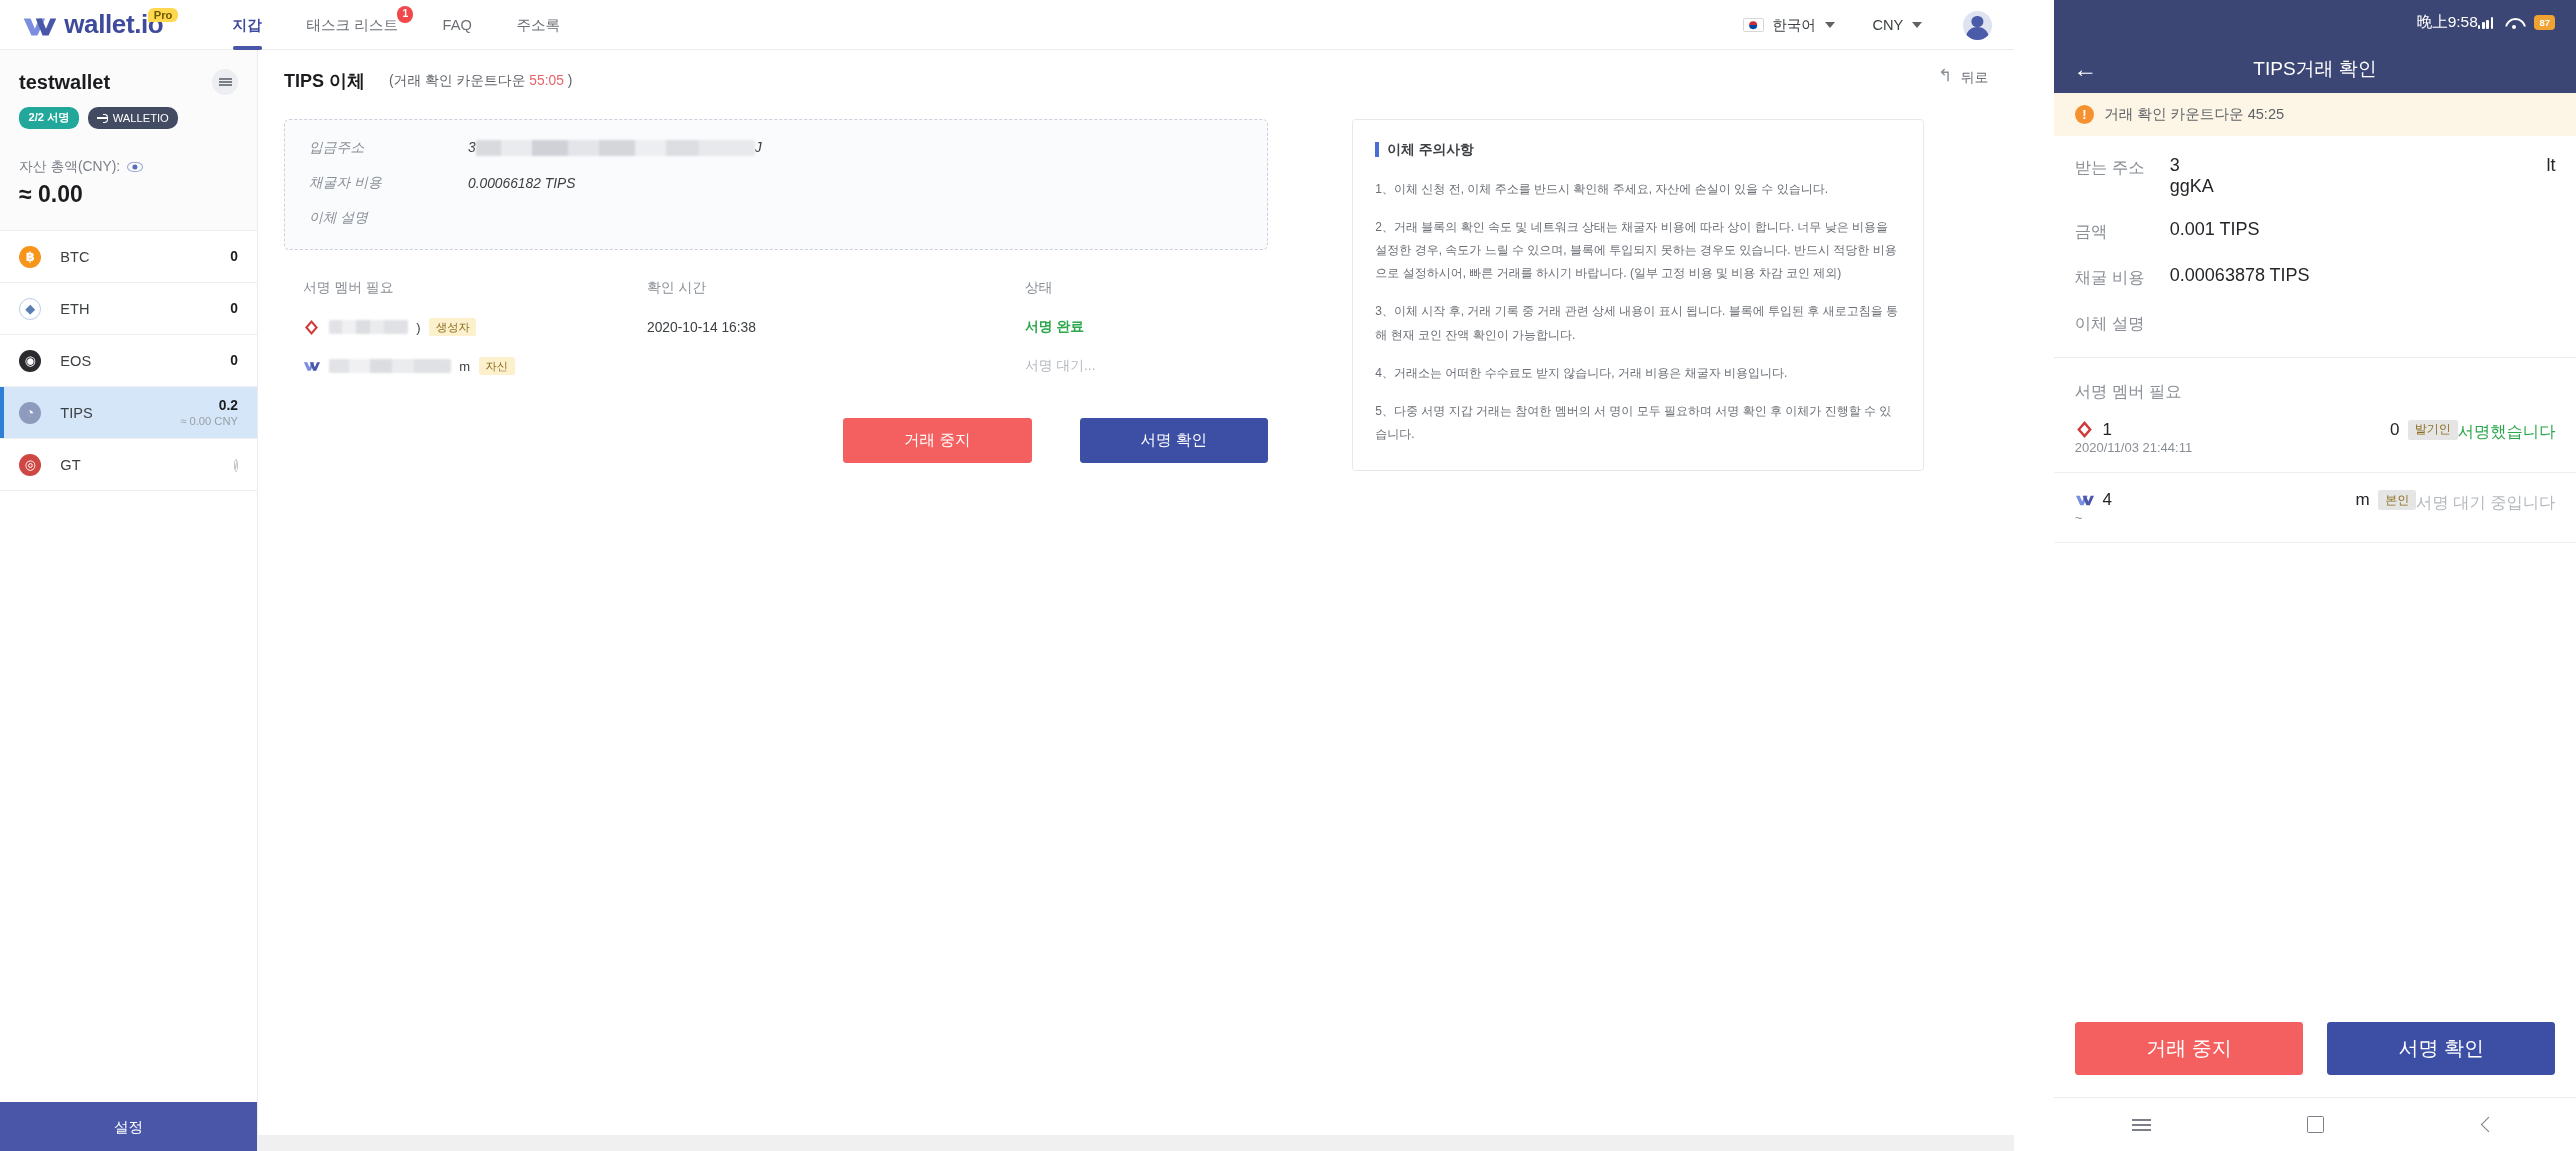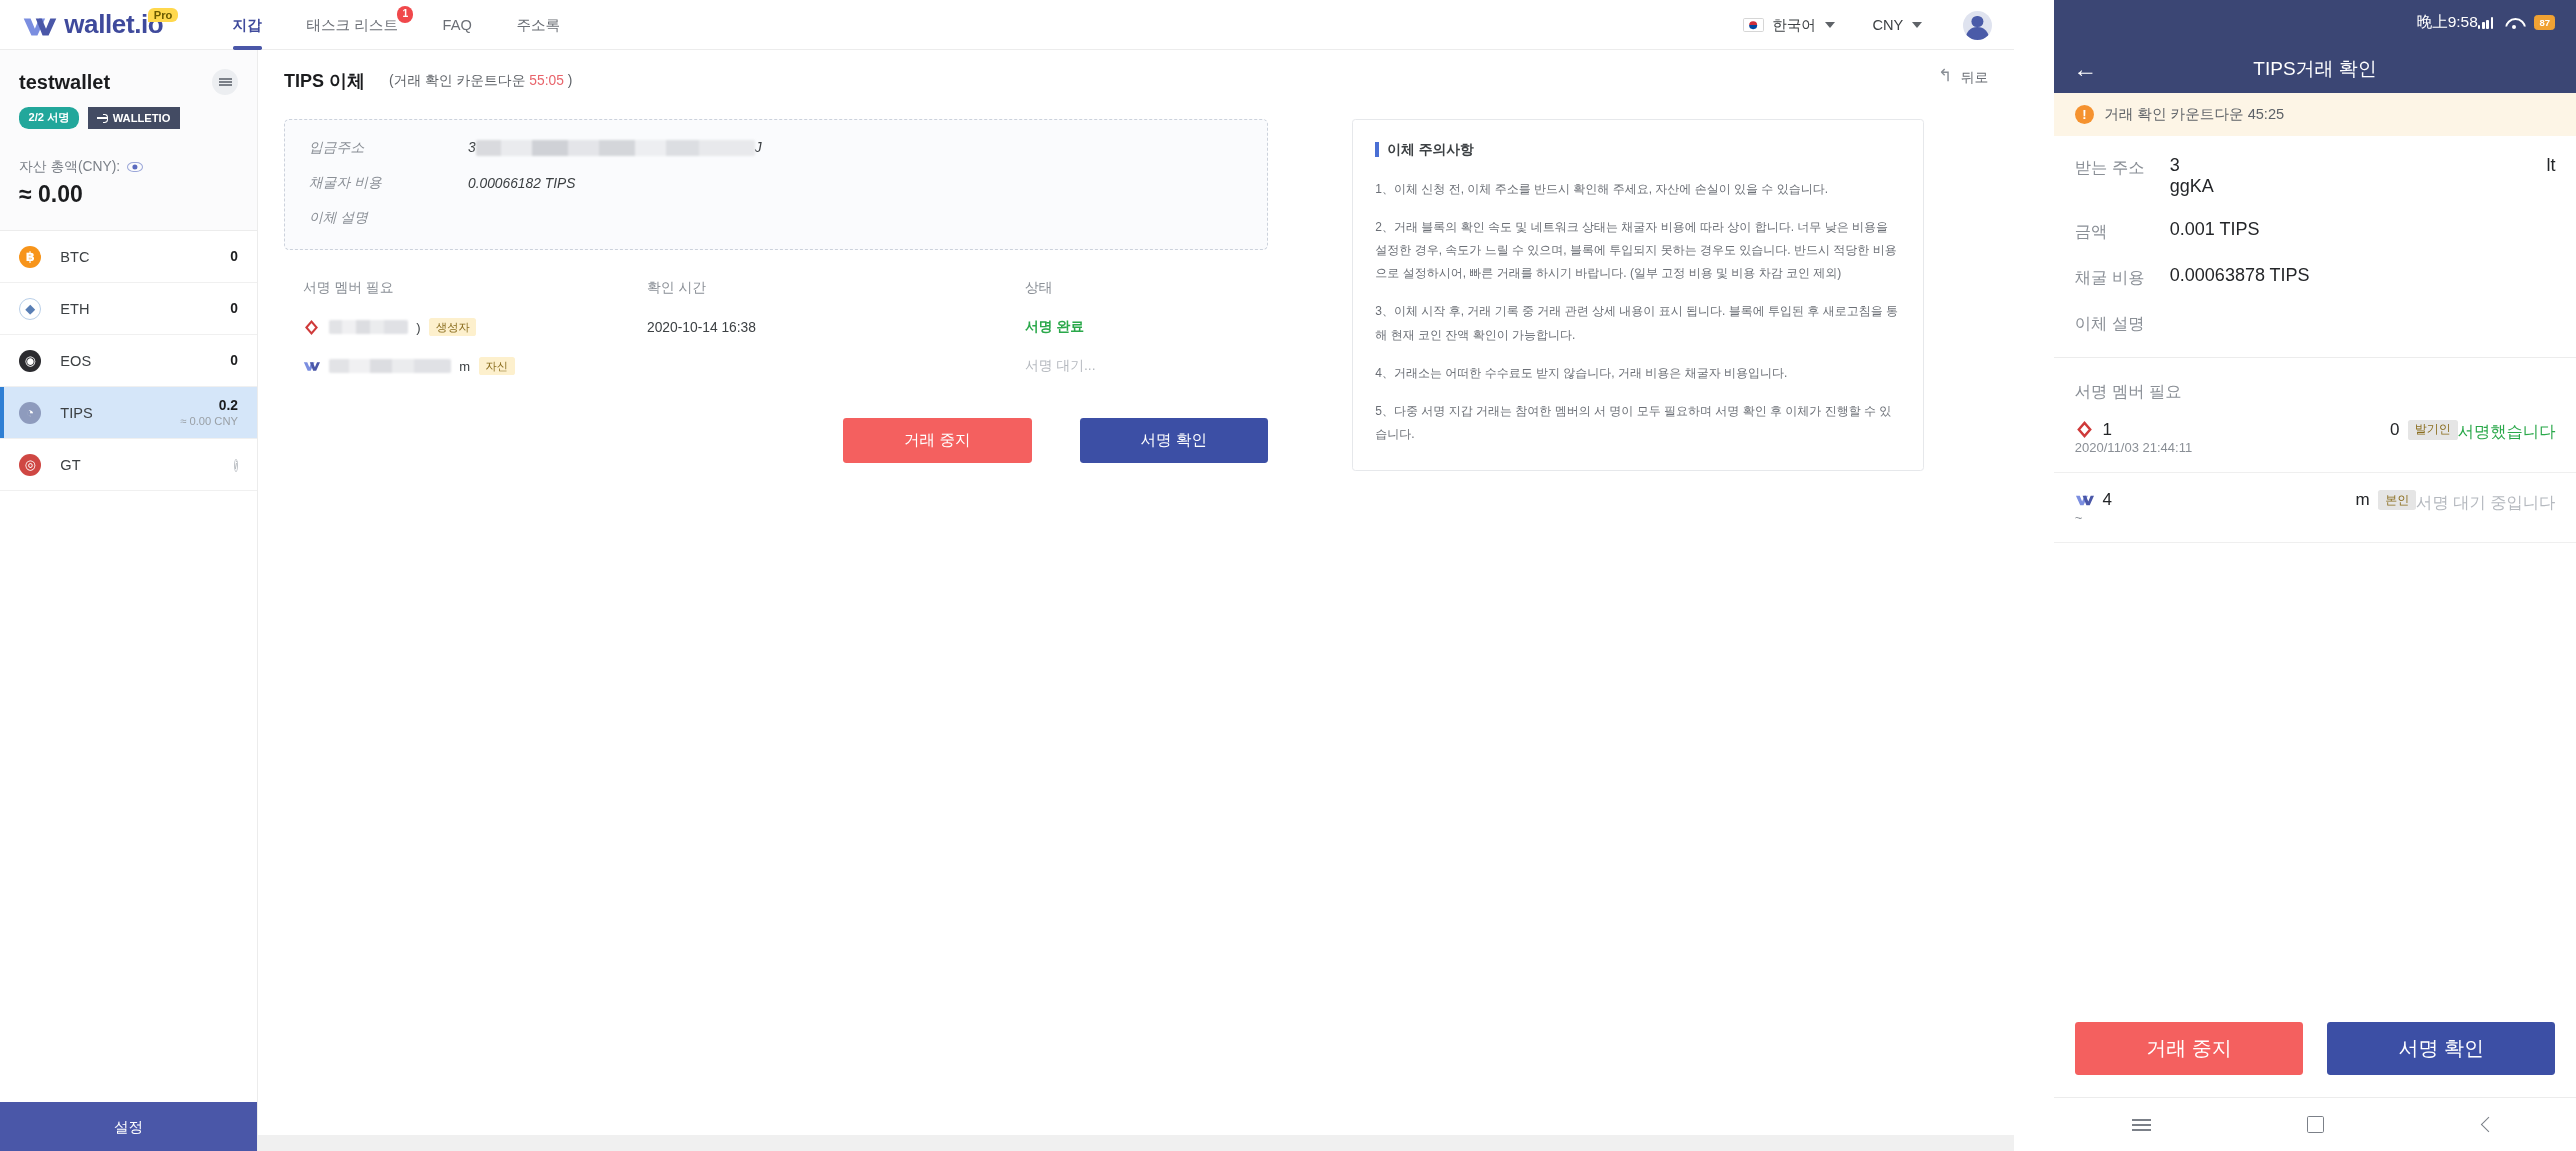--- a/index.html
+++ b/index.html
@@ -70,21 +70,21 @@
   .sidebar { width:258px; background:#fbfbfc; border-right:0.9px solid #ececec; position:relative; display:flex; flex-direction:column;}
   .sb-head { padding:19px 19px 0 19px; }
   .sb-title-row{ display:flex; align-items:center; justify-content:space-between;}
   .sb-title{ font-size:20px; font-weight:bold; color:#1b1c1e;}
   .sb-menu-icon{
     width:26px;height:26px;border-radius:50%;background:#eceef1;display:flex;align-items:center;justify-content:center;cursor:pointer;
   }
   .sb-menu-icon span{display:block;width:13px;height:1.7px;background:#7b8088;margin:1.3px 0;}
   .sb-tags{display:flex;gap:8.6px;margin-top:12px;}
   .tag-sign{background:#22a79b;color:#fff;font-size:11.2px;font-weight:bold;border-radius:9.5px;padding:3.4px 9.5px;}
-  .tag-wio{background:#434b63;color:#fff;font-size:11.2px;font-weight:bold;border-radius:0;padding:3.4px 9.5px;display:flex;align-items:center;gap:4.3px;}
+  .tag-wio{background:#434b63;color:#fff;font-size:11.2px;font-weight:normal;border-radius:10px;padding:3.4px 9.5px;display:flex;align-items:center;gap:4.3px;}
   .usb-ico{display:inline-block;width:11.2px;height:6.9px;position:relative;}
   .usb-ico:before{content:"";position:absolute;left:0;top:2.6px;width:11.2px;height:1.7px;background:#fff;}
   .usb-ico:after{content:"";position:absolute;right:0;top:0;width:4.3px;height:6.9px;border:1.7px solid #fff;border-left:none;border-radius:0 3.4px 3.4px 0;}
 
   .sb-total{ padding:29px 19px 22.3px 19px; border-bottom:0.9px solid #ececec;}
   .sb-total-label{ font-size:13.8px; color:#7b8088; display:flex; align-items:center; gap:6.9px;}
   .eye{width:16.3px;height:10.3px;border:1.7px solid #9aa6d8;border-radius:50% 50% 50% 50% / 60% 60% 60% 60%;position:relative;display:inline-block;}
   .eye:after{content:"";position:absolute;left:50%;top:50%;transform:translate(-50%,-50%);width:5.2px;height:5.2px;border-radius:50%;background:#5b6bbf;}
   .sb-total-val{ font-size:23px; font-weight:bold; color:#1b1c1e; margin-top:5.2px;}
 

